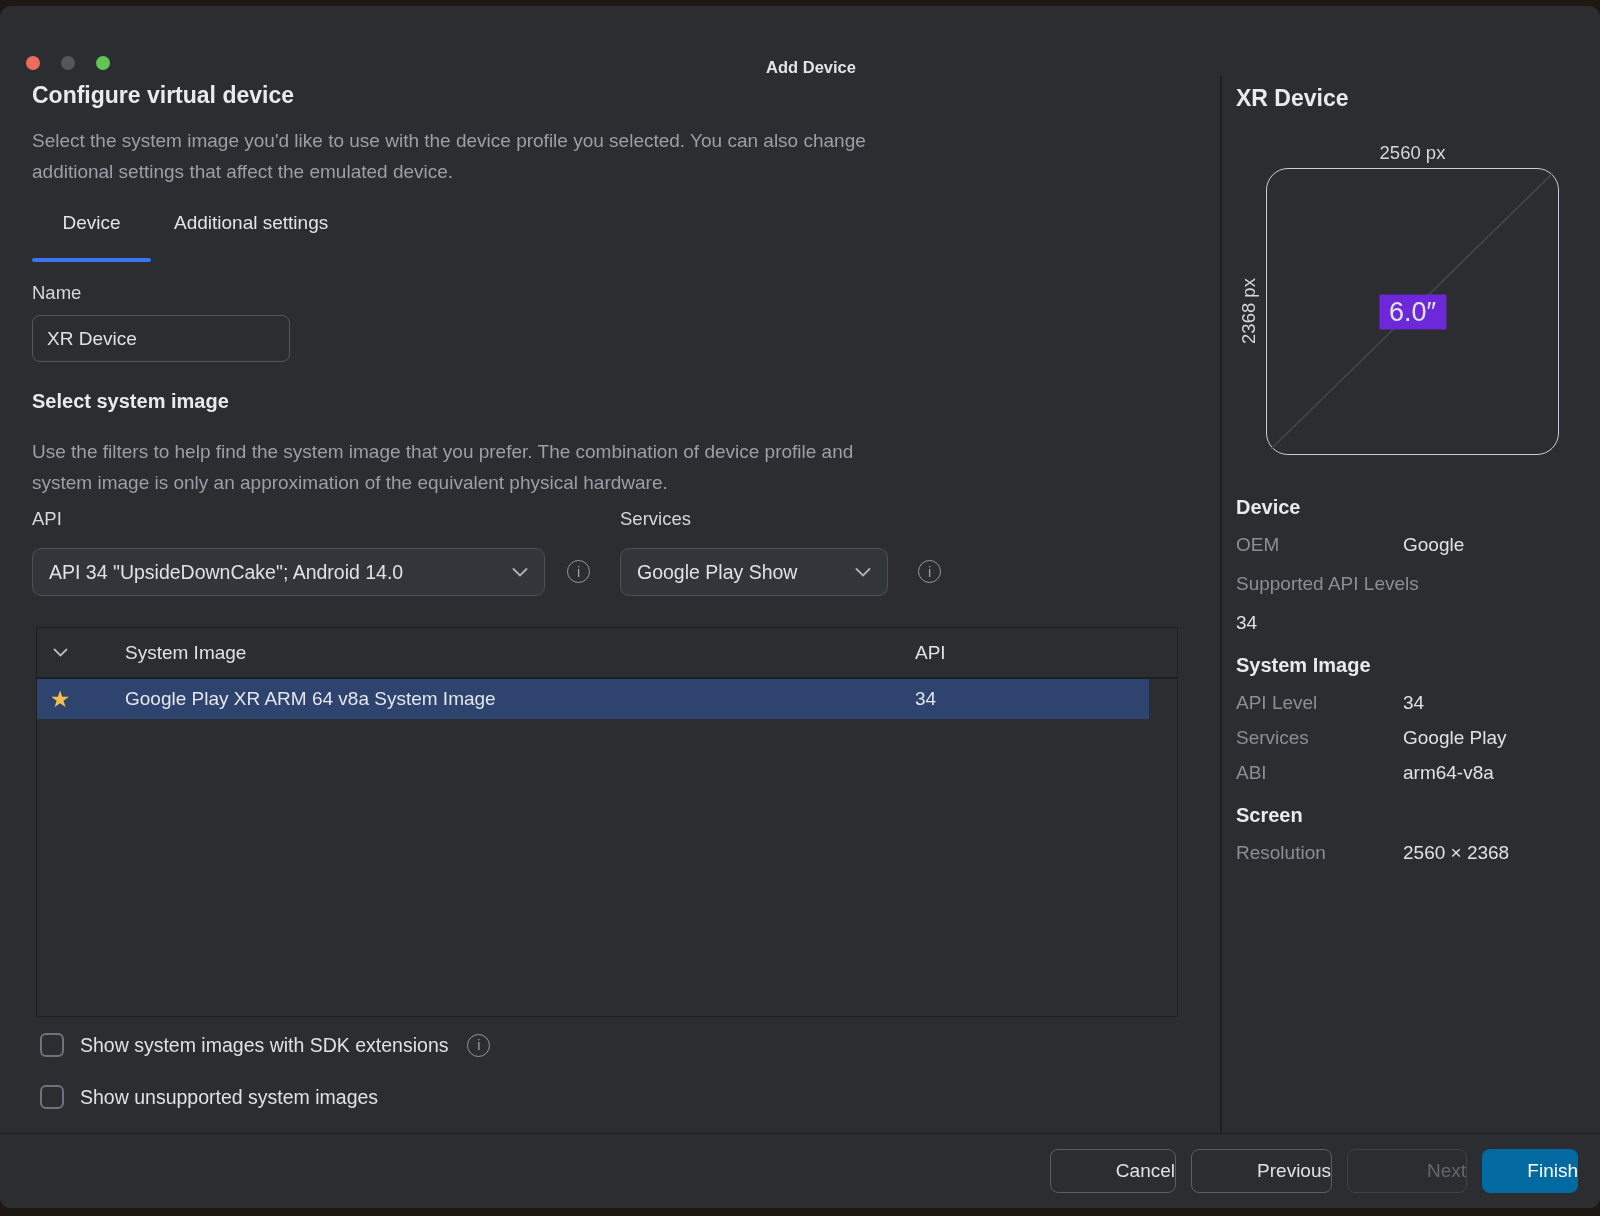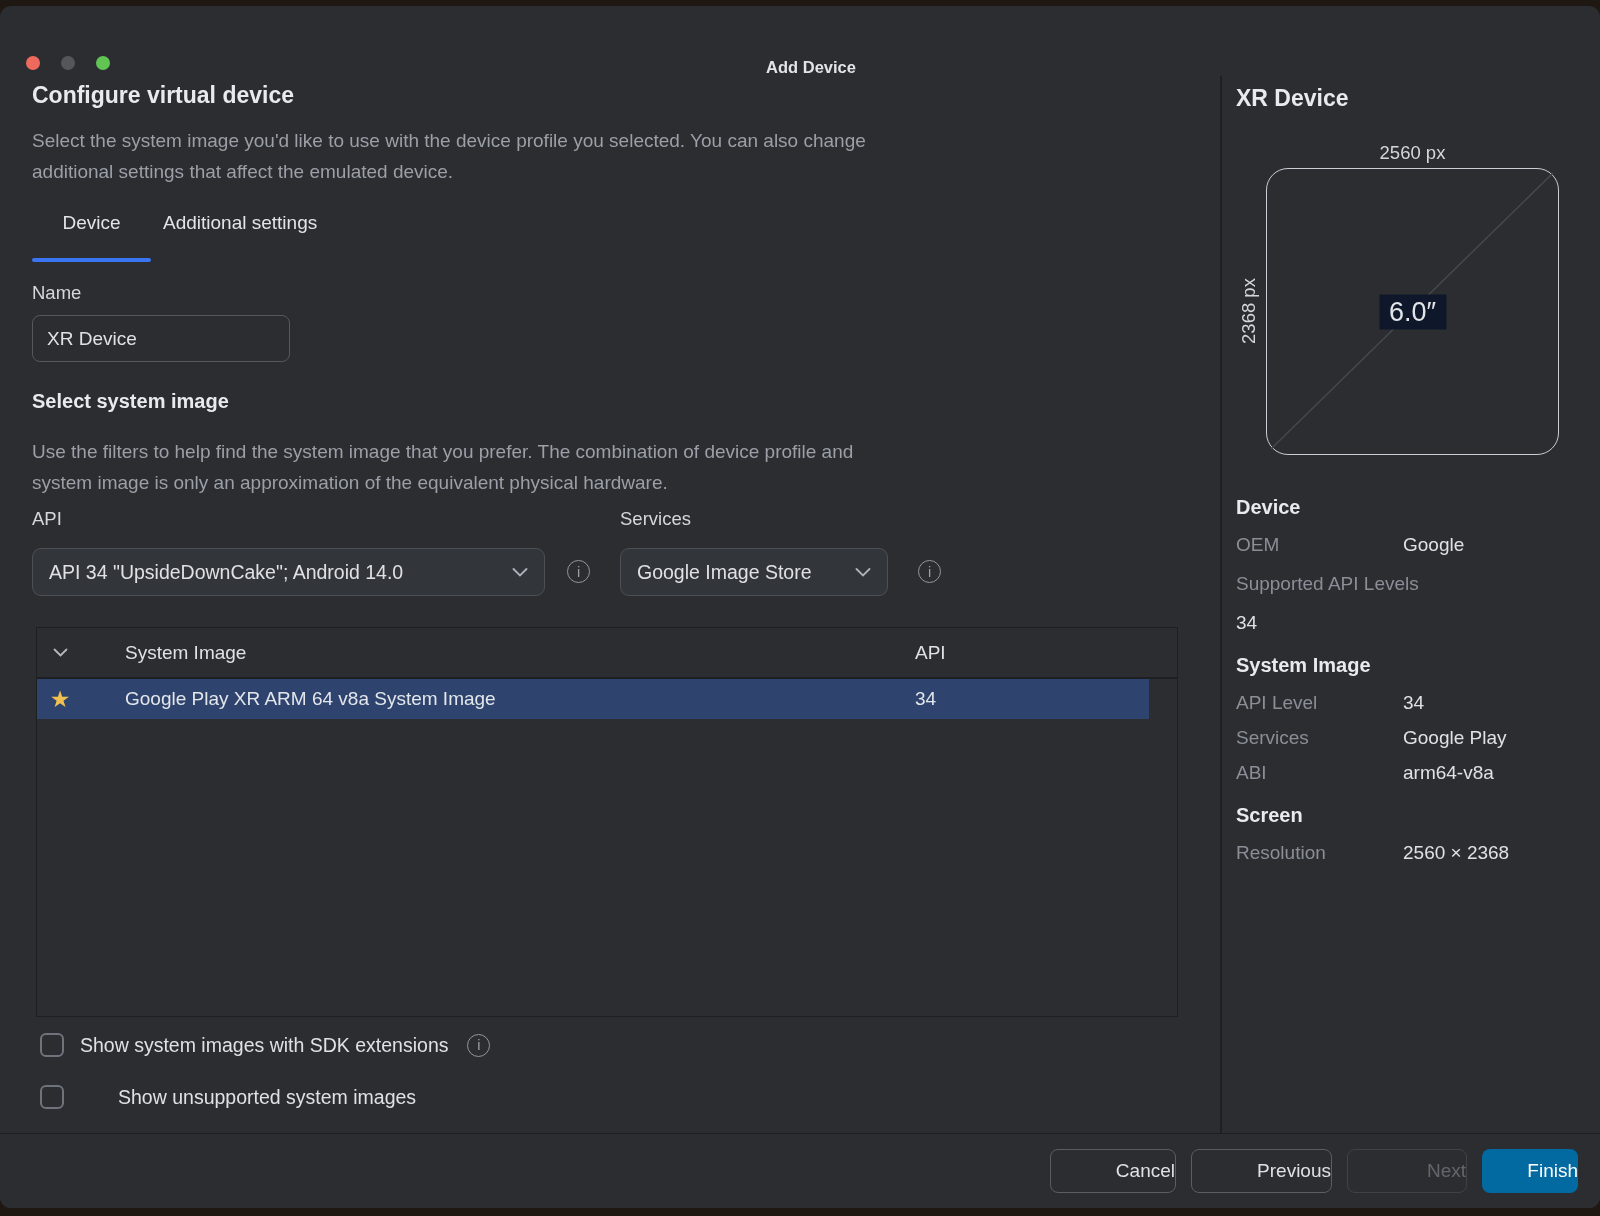--- a/index.html
+++ b/index.html
@@ -19,21 +19,21 @@
 
   
   .h1 { position:absolute; left:32px; top:76px; font-size:23px; font-weight:bold; color:#e8eaee; }
   .desc { position:absolute; left:32px; font-size:19px; line-height:31px; color:#9b9fa7; }
   .desc1 { top:119px; }
   .desc2 { top:430px; }
 
   .tabs { position:absolute; left:32px; top:206px; height:50px; display:flex; }
   .tab { position:relative; height:50px; font-size:19px; color:#e2e4e8; cursor:default; }
   .tab-device { width:119px; text-align:center; }
-  .tab-additional { margin-left:12px; }
+  .tab-additional { margin-left:23px; }
   .tab-underline { position:absolute; left:0; bottom:0; width:100%; height:4.5px;
                    border-radius:3px; background:#3b74f1; }
 
   .field-label { position:absolute; font-size:18.5px; color:#d4d7dc; }
   .name-label { left:32px; top:276px; }
   .name-input { position:absolute; left:32px; top:309px; width:258px; height:47px;
                 background:transparent; border:1.5px solid #55585e; border-radius:8px;
                 color:#dfe1e5; font-size:19px; padding:0 14px;
                 font-family:"Liberation Sans","DejaVu Sans",sans-serif; }
   .h2 { position:absolute; left:32px; top:384px; font-size:20px; font-weight:bold; color:#e8eaee; }
@@ -65,37 +65,37 @@
   .col-api { width:262px; }
   .trow { height:40px; margin-right:28px; display:flex; align-items:center;
           background:#2e436e; font-size:19px; color:#e3e6ea; }
   .star-cell { width:88px; display:flex; justify-content:center; }
   .star { margin-left:-42px; color:#f0c050; font-size:23px; line-height:1; }
   .trow .col-api { width:234px; }
 
   
   .check-row { position:absolute; left:40px; display:flex; align-items:center; }
   .check-row-1 { top:1027px; }
-  .check-row-2 { top:1079px;gap:38px; }
+  .check-row-2 { top:1079px; }
   .checkbox { width:24px; height:24px; border:2px solid #6f737b; border-radius:6px; }
   .check-label { margin-left:16px; font-size:19.5px; color:#dfe1e5; }
   .check-info { position:static; margin-left:19px; }
 
   
   .divider-v { position:absolute; left:1220px; top:70px; width:2px; height:1057px; background:#1e1f22; }
   .rp-title { position:absolute; left:1236px; top:79px; font-size:23px; font-weight:bold; color:#e8eaee; }
   .diag-width { position:absolute; left:1266px; top:136px; width:293px; text-align:center;
                 font-size:18.5px; color:#d3d6db; }
   .diag-height { position:absolute; left:1191px; top:292px; width:120px; height:26px;
                  text-align:center; font-size:18.5px; color:#d3d6db; transform:rotate(-90deg); }
   .screen-rect { position:absolute; left:1266px; top:162px; width:293px; height:287px;
                  border:1.5px solid #c9cdd5; border-radius:22px; }
   .screen-rect svg { position:absolute; left:0; top:0; }
   .diag-size { position:absolute; left:50%; top:50%; transform:translate(-50%,-50%);
-               font-size:27px; color:#e2e4e8; background:#0f172a; padding:2px 10px; }
+               font-size:27px; color:#e2e4e8; background:#6d28d9; padding:2px 10px; }
 
   .rp-info { position:absolute; left:1236px; top:488px; width:346px; }
   .rp-info h3 { font-size:20px; font-weight:bold; color:#e8eaee; line-height:26px; margin:16px 0 12px; }
   .rp-info h3:first-child { margin-top:0; }
   .info-row { display:flex; font-size:19px; line-height:26px; margin-bottom:9px; }
   .info-row .lbl { width:167px; color:#8a8e96; }
   .info-row .val { color:#dfe1e5; }
   .supported-lbl { margin-top:13px; margin-bottom:13px; color:#8a8e96; font-size:19px; line-height:26px; }
   .supported-val { color:#dfe1e5; font-size:19px; line-height:26px; }
 
@@ -152,21 +152,21 @@
   <div class="dropdown dd-api">
     <span class="dd-text">API 34 "UpsideDownCake"; Android 14.0</span>
     <svg class="chevron" width="16" height="9" viewBox="0 0 16 9">
       <polyline points="1.5,1 8,7.5 14.5,1" fill="none" stroke="#aeb2ba" stroke-width="1.8" stroke-linecap="round"></polyline>
     </svg>
   </div>
   <div class="info-icon info-api">i</div>
 
   <div class="field-label services-label">Services</div>
   <div class="dropdown dd-services">
-    <span class="dd-text">Google Image Store</span>
+    <span class="dd-text">Google Play Show</span>
     <svg class="chevron" width="16" height="9" viewBox="0 0 16 9">
       <polyline points="1.5,1 8,7.5 14.5,1" fill="none" stroke="#aeb2ba" stroke-width="1.8" stroke-linecap="round"></polyline>
     </svg>
   </div>
   <div class="info-icon info-services">i</div>
 
   <div class="table">
     <div class="thead">
       <div class="th-chevron">
         <svg width="15" height="9" viewBox="0 0 15 9">

